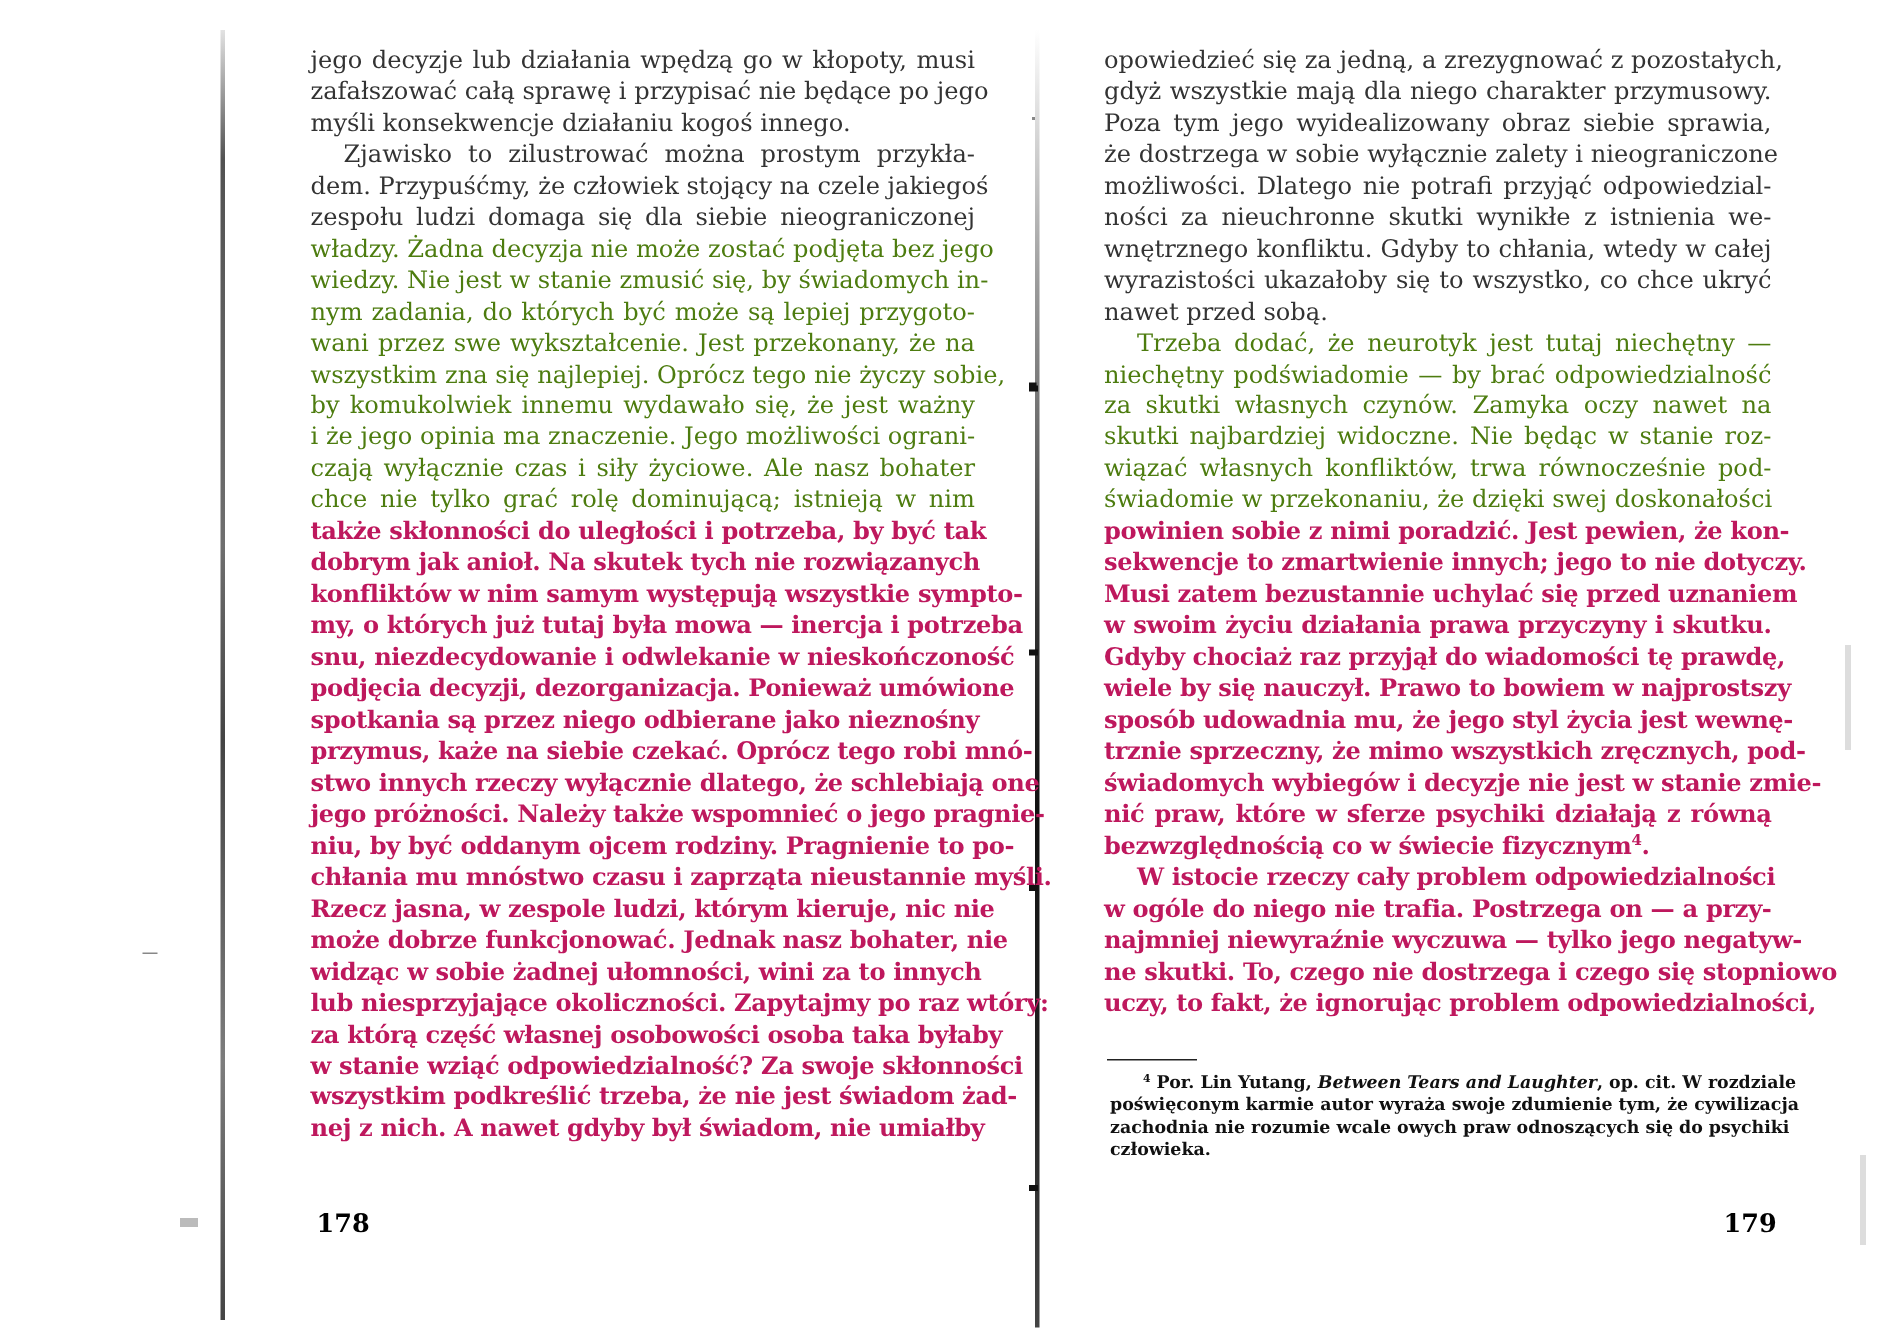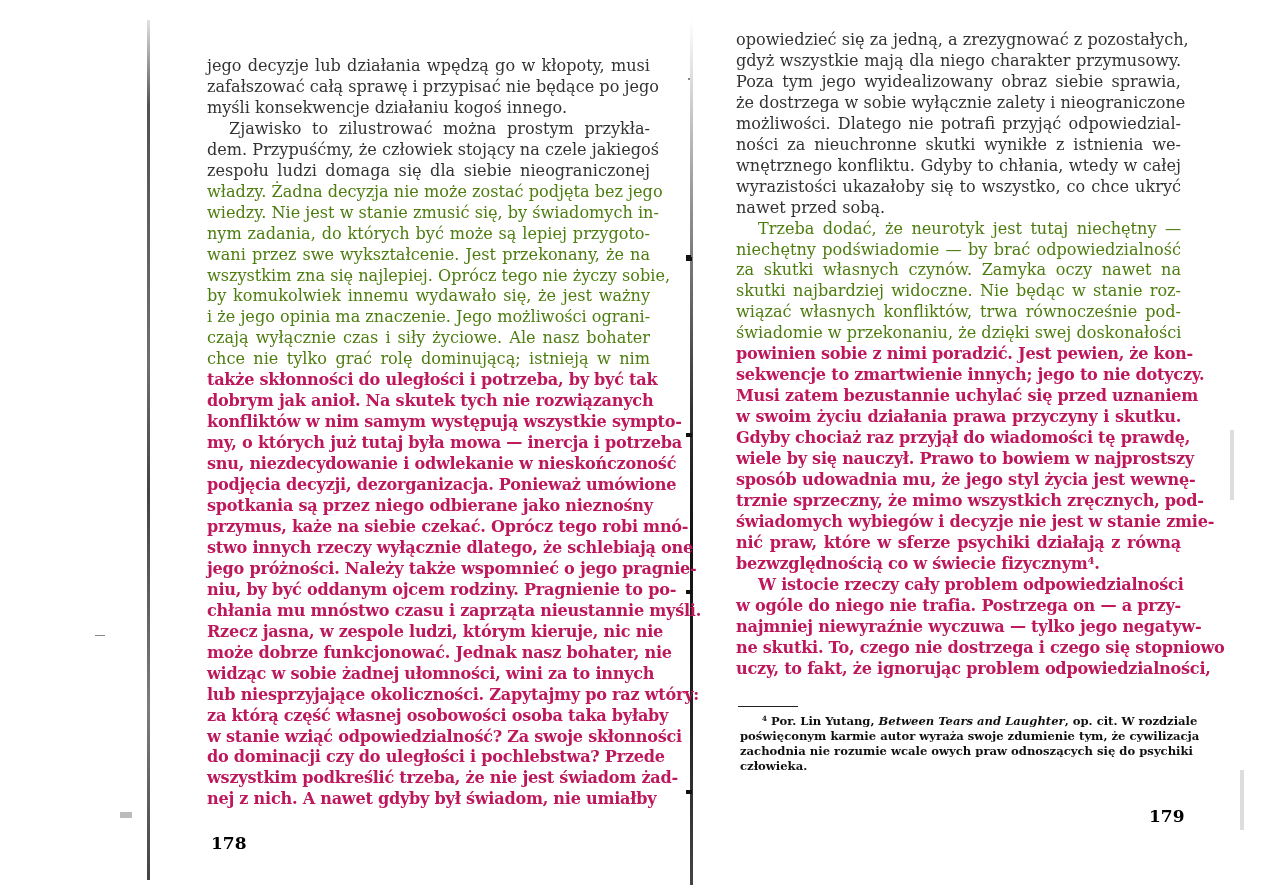--- a/index.html
+++ b/index.html
@@ -11,30 +11,30 @@
     position: absolute; left: 147px; top: 20px; width: 3px; height: 860px;
     background: linear-gradient(to bottom, #ddd 0%, #333 10%, #555 40%, #222 55%, #666 80%, #222 100%);
     opacity: 0.85;
   }
   .gutter {
     position: absolute; left: 690px; top: 20px; width: 3px; height: 865px;
     background: linear-gradient(to bottom, #fff 0%, #999 20%, #333 45%, #111 60%, #222 80%, #444 100%);
   }
   .gutter-mark { position: absolute; left: 686px; width: 6px; height: 4px; background: #111; }
   .page { position: absolute; top: 30px; }
-  .page-left { left: 207px; width: 443px; margin-top: 26px; }
+  .page-left { left: 207px; width: 443px; }
   .page-right { left: 736px; width: 445px; }
   .text { font-size: 16.1px; line-height: 20.95px; text-align: justify; }
   .line { display: block; text-align: justify; text-align-last: justify; white-space: nowrap; overflow: visible; }
   .line.last { text-align-last: left; }
   .light { color: #333; font-weight: normal; }
   .bold { color: #be185d; font-weight: bold; letter-spacing: -0.25px; }
   .mid { color: #4d7c0f; }
   .folio { position: absolute; font-weight: bold; font-size: 17px; color: #000; }
-  .folio-left { left: 211px; top: 806px; margin-top: 27px; }
+  .folio-left { left: 211px; top: 806px; }
   .folio-right { left: 1149px; top: 806px; }
   .fn-rule { position: absolute; left: 738px; top: 706px; width: 60px; height: 1px; background: #222; }
   .footnote { position: absolute; left: 740px; top: 714px; width: 444px; font-size: 11.6px; line-height: 15px; text-align: justify; font-weight: bold; color: #111; }
   .footnote .fline { display: block; text-align: justify; text-align-last: justify; white-space: nowrap; }
   .footnote .fline.last { text-align-last: left; }
   .footnote em { font-style: italic; font-weight: bold; }
   sup { font-size: 0.62em; line-height: 0; vertical-align: 0.55em; }
   .speck { position: absolute; width: 2px; height: 2px; background: #888; }
 </style>
 </head>
@@ -74,21 +74,20 @@
   <span class="line bold">stwo innych rzeczy wyłącznie dlatego, że schlebiają one</span>
   <span class="line bold">jego próżności. Należy także wspomnieć o jego pragnie-</span>
   <span class="line bold">niu, by być oddanym ojcem rodziny. Pragnienie to po-</span>
   <span class="line bold">chłania mu mnóstwo czasu i zaprząta nieustannie myśli.</span>
   <span class="line bold">Rzecz jasna, w zespole ludzi, którym kieruje, nic nie</span>
   <span class="line bold">może dobrze funkcjonować. Jednak nasz bohater, nie</span>
   <span class="line bold">widząc w sobie żadnej ułomności, wini za to innych</span>
   <span class="line bold">lub niesprzyjające okoliczności. Zapytajmy po raz wtóry:</span>
   <span class="line bold">za którą część własnej osobowości osoba taka byłaby</span>
   <span class="line bold">w stanie wziąć odpowiedzialność? Za swoje skłonności</span>
-  <span class="line bold">do dominacji czy do uległości i pochlebstwa? Przede</span>
   <span class="line bold">wszystkim podkreślić trzeba, że nie jest świadom żad-</span>
   <span class="line bold">nej z nich. A nawet gdyby był świadom, nie umiałby</span>
 </div>
 <div class="folio folio-left">178</div>
 
 <div class="page page-right text">
   <span class="line light">opowiedzieć się za jedną, a zrezygnować z pozostałych,</span>
   <span class="line light">gdyż wszystkie mają dla niego charakter przymusowy.</span>
   <span class="line light">Poza tym jego wyidealizowany obraz siebie sprawia,</span>
   <span class="line light">że dostrzega w sobie wyłącznie zalety i nieograniczone</span>

